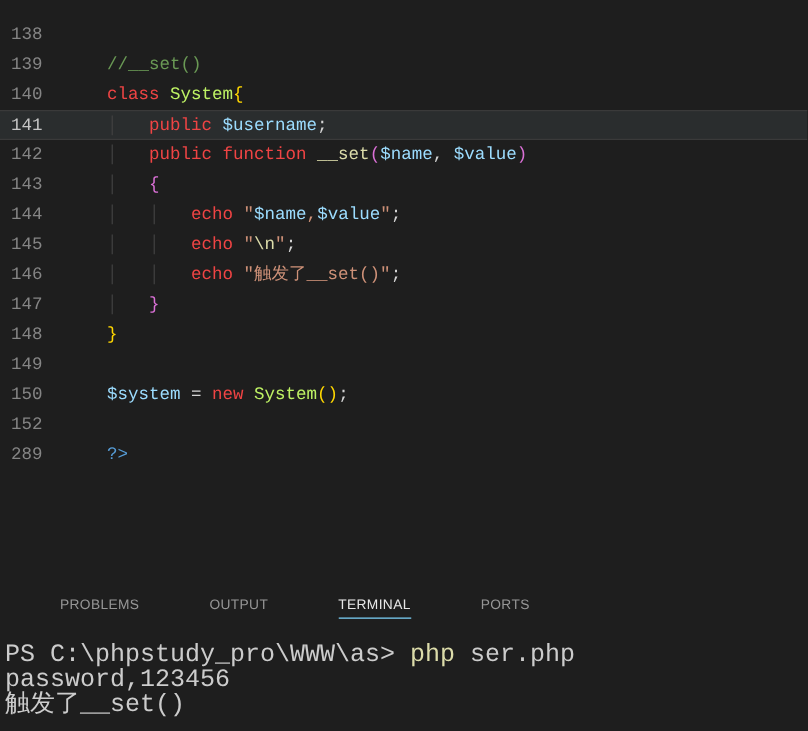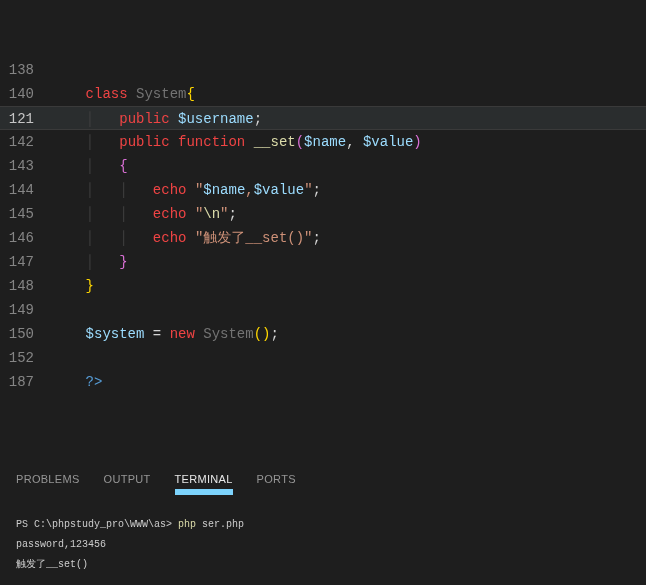--- a/index.html
+++ b/index.html
@@ -10,21 +10,20 @@
     color: #d4d4d4;
     width: 646px;
     height: 585px;
     overflow: hidden;
     display: flex;
     flex-direction: column;
   }
   .editor {
     flex: 0 0 auto;
     padding-top: 16px;
-    margin-top: 42px;
   }
   .line {
     display: flex;
     height: 24px;
     line-height: 24px;
     white-space: pre;
   }
   .line.highlight { background: #2a2d2e; border:1px solid #3a3a3a; border-left:none; border-right:none; box-sizing:border-box; }
   .gutter {
     width: 52px;
@@ -32,72 +31,73 @@
     padding-right: 18px;
     color: #858585;
     user-select: none;
     flex-shrink: 0;
   }
   .gutter.active { color: #c6c6c6; }
   .indent-guide { color: #404040; }
   .code { flex: 1; }
   .c-comment { color: #6a9955; }
   .c-keyword { color: #ef4444; }
-  .c-type { color: #737373; }
+  .c-type { color: #bef264; }
   .c-var { color: #9cdcfe; }
   .c-func { color: #dcdcaa; }
   .c-string { color: #ce9178; }
   .c-punct { color: #d4d4d4; }
   .c-paren { color: #ffd700; }
   .c-paren-pink { color: #da70d6; }
   .c-op { color: #d4d4d4; }
   .c-php { color: #569cd6; }
 
   .spacer { flex: 1; }
 
   .panel-tabs {
     display: flex;
     gap: 24px;
     padding: 10px 16px 6px 16px;
     font-family: -apple-system, "Segoe UI", Arial, sans-serif;
     font-size: 11px;
     color: #969696;
     letter-spacing: 0.3px;
   }
-  .panel-tab { cursor: pointer; padding-bottom: 4px; }
-  .panel-tab.active { color: #e7e7e7; border-bottom: 6px solid #7dd3fc; }
+  .panel-tab { cursor: pointer; padding-bottom: 4px; margin-left: 32px; }
+  .panel-tab.active { color: #e7e7e7; border-bottom: 1px solid #7dd3fc; }
 
   .terminal {
-    padding: 14px 16px 10px 16px;
+    padding: 14px 16px 10px 4px;
     font-family: Consolas, "Courier New", monospace;
-    font-size: 10px;
+    font-size: 20px;
     line-height: 20px;
     color: #cccccc;
     white-space: pre;
   }
   .term-cmd { color: #dcdcaa; }
 </style>
 </head>
 <body>
 
 <div class="editor" id="editor">
     <div class="line"><span class="gutter">138</span><span class="code">    </span></div>
+    <div class="line"><span class="gutter">139</span><span class="code">    <span class="c-comment">//__set()</span></span></div>
     <div class="line"><span class="gutter">140</span><span class="code">    <span class="c-keyword">class</span> <span class="c-type">System</span><span class="c-paren">{</span></span></div>
-    <div class="line highlight"><span class="gutter active">121</span><span class="code">    <span class="indent-guide">│</span>   <span class="c-keyword">public</span> <span class="c-var">$username</span><span class="c-punct">;</span></span></div>
+    <div class="line highlight"><span class="gutter active">141</span><span class="code">    <span class="indent-guide">│</span>   <span class="c-keyword">public</span> <span class="c-var">$username</span><span class="c-punct">;</span></span></div>
     <div class="line"><span class="gutter">142</span><span class="code">    <span class="indent-guide">│</span>   <span class="c-keyword">public</span> <span class="c-keyword">function</span> <span class="c-func">__set</span><span class="c-paren-pink">(</span><span class="c-var">$name</span><span class="c-punct">,</span> <span class="c-var">$value</span><span class="c-paren-pink">)</span></span></div>
     <div class="line"><span class="gutter">143</span><span class="code">    <span class="indent-guide">│</span>   <span class="c-paren-pink">{</span></span></div>
     <div class="line"><span class="gutter">144</span><span class="code">    <span class="indent-guide">│</span>   <span class="indent-guide">│</span>   <span class="c-keyword">echo</span> <span class="c-string">"</span><span class="c-var">$name</span><span class="c-string">,</span><span class="c-var">$value</span><span class="c-string">"</span><span class="c-punct">;</span></span></div>
     <div class="line"><span class="gutter">145</span><span class="code">    <span class="indent-guide">│</span>   <span class="indent-guide">│</span>   <span class="c-keyword">echo</span> <span class="c-string">"</span><span class="c-func">\n</span><span class="c-string">"</span><span class="c-punct">;</span></span></div>
     <div class="line"><span class="gutter">146</span><span class="code">    <span class="indent-guide">│</span>   <span class="indent-guide">│</span>   <span class="c-keyword">echo</span> <span class="c-string">"触发了__set()"</span><span class="c-punct">;</span></span></div>
     <div class="line"><span class="gutter">147</span><span class="code">    <span class="indent-guide">│</span>   <span class="c-paren-pink">}</span></span></div>
     <div class="line"><span class="gutter">148</span><span class="code">    <span class="c-paren">}</span></span></div>
     <div class="line"><span class="gutter">149</span><span class="code">    </span></div>
     <div class="line"><span class="gutter">150</span><span class="code">    <span class="c-var">$system</span> <span class="c-op">=</span> <span class="c-keyword">new</span> <span class="c-type">System</span><span class="c-paren">()</span><span class="c-punct">;</span></span></div>
     <div class="line"><span class="gutter">152</span><span class="code">    </span></div>
-    <div class="line"><span class="gutter">187</span><span class="code">    <span class="c-php">?&gt;</span></span></div>
+    <div class="line"><span class="gutter">289</span><span class="code">    <span class="c-php">?&gt;</span></span></div>
   </div>
 
 <div class="spacer"></div>
 
 <div class="panel-tabs">
   <span class="panel-tab">PROBLEMS</span>
   <span class="panel-tab">OUTPUT</span>
   <span class="panel-tab active">TERMINAL</span>
   <span class="panel-tab">PORTS</span>
 </div>

